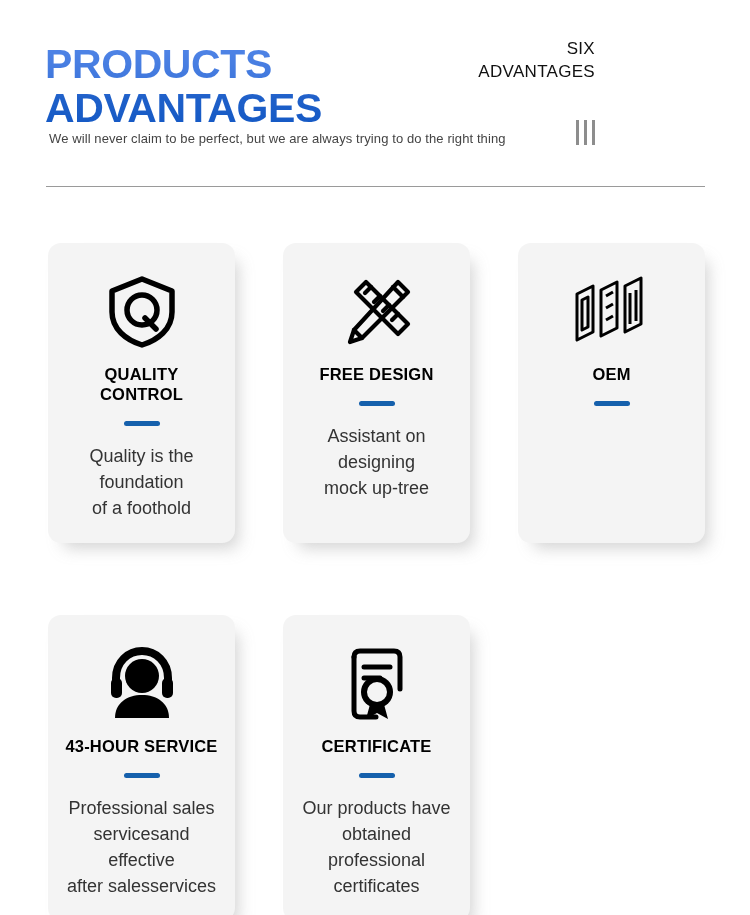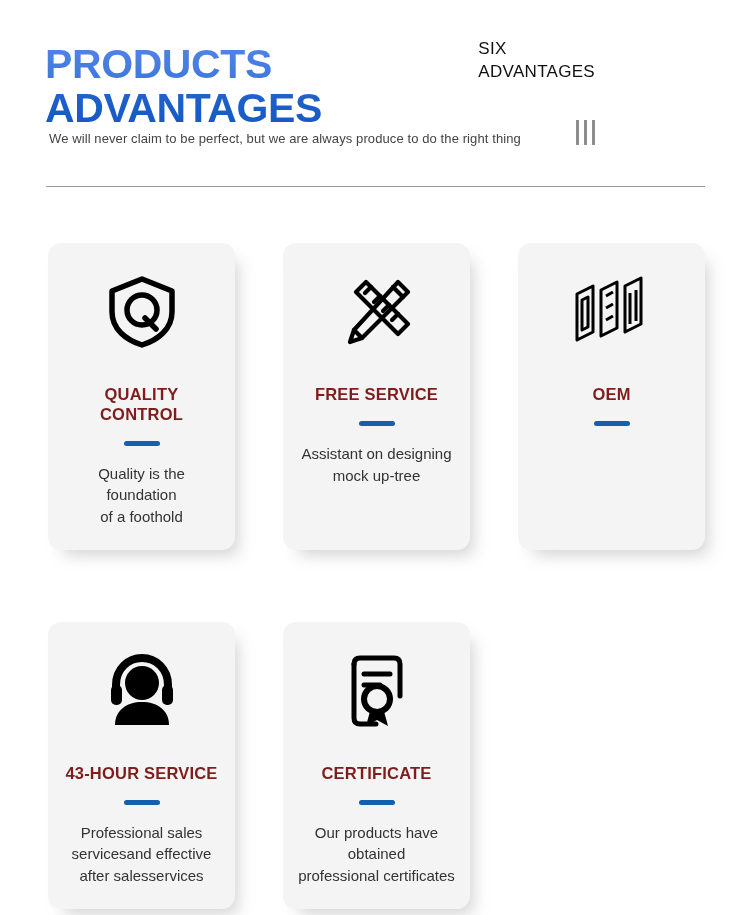--- a/index.html
+++ b/index.html
@@ -45,20 +45,21 @@
     left: 49px;
     top: 131px;
     font-size: 13px;
     color: #444444;
     letter-spacing: 0.1px;
   }
   .header-right {
     position: absolute;
     right: 45px;
     top: 38px;
+    text-align: right;
     font-size: 17px;
     line-height: 1.35;
     color: #111111;
     white-space: pre-line;
     letter-spacing: 0.3px;
   }
   .bars-icon {
     position: absolute;
     right: 45px;
     top: 120px;
@@ -108,52 +109,51 @@
   .card-icon {
     height: 86px;
     display: flex;
     align-items: center;
     justify-content: center;
     margin-bottom: 10px;
   }
   .card-title {
     font-size: 16.5px;
     font-weight: bold;
-    color: #7f1d1d;
+    color: #000000;
     text-align: center;
     letter-spacing: 0.2px;
     line-height: 1.2;
-    margin-top: 20px;
   }
   .card-rule {
     width: 36px;
     height: 5px;
     border-radius: 3px;
     background: #1560ac;
     margin: 16px 0 17px 0;
   }
   .card-desc {
-    font-size: 15px;
+    font-size: 18px;
     color: #333333;
     text-align: center;
     line-height: 1.45;
     white-space: pre-line;
   }
 </style>
 </head>
 <body>
 
 <div class="header">
 
   <div class="title-block">
     <h1 class="main-title">PRODUCTS
 ADVANTAGES</h1>
   </div>
 
-  <div class="subtitle">We will never claim to be perfect, but we are always produce to do the right thing</div>
+  <div class="subtitle">We will never claim to be perfect, but we are always trying to do the right thing</div>
 
   <div class="header-right">SIX
 ADVANTAGES</div>
 
   <div class="bars-icon">
     <span></span>
     <span></span>
     <span></span>
   </div>
 
@@ -184,21 +184,21 @@
         <path d="M16 56 L24 64"></path>
         <path d="M55 13 L65 23"></path>
 
         <path d="M18 18 L28 8 L70 50 L60 60 Z"></path>
         <path d="M27 19 L33 13"></path>
         <path d="M36 28 L42 22"></path>
         <path d="M45 37 L51 31"></path>
         <path d="M54 46 L60 40"></path>
       </svg>
     </div>
-    <div class="card-title">FREE SERVICE</div>
+    <div class="card-title">FREE DESIGN</div>
     <div class="card-rule"></div>
     <div class="card-desc">Assistant on designing
 mock up-tree</div>
   </div>
 
 
   <div class="card tall">
     <div class="card-icon">
       <svg width="82" height="72" viewBox="0 0 82 72" fill="none" stroke="#000" stroke-width="3" stroke-linejoin="round">
 

